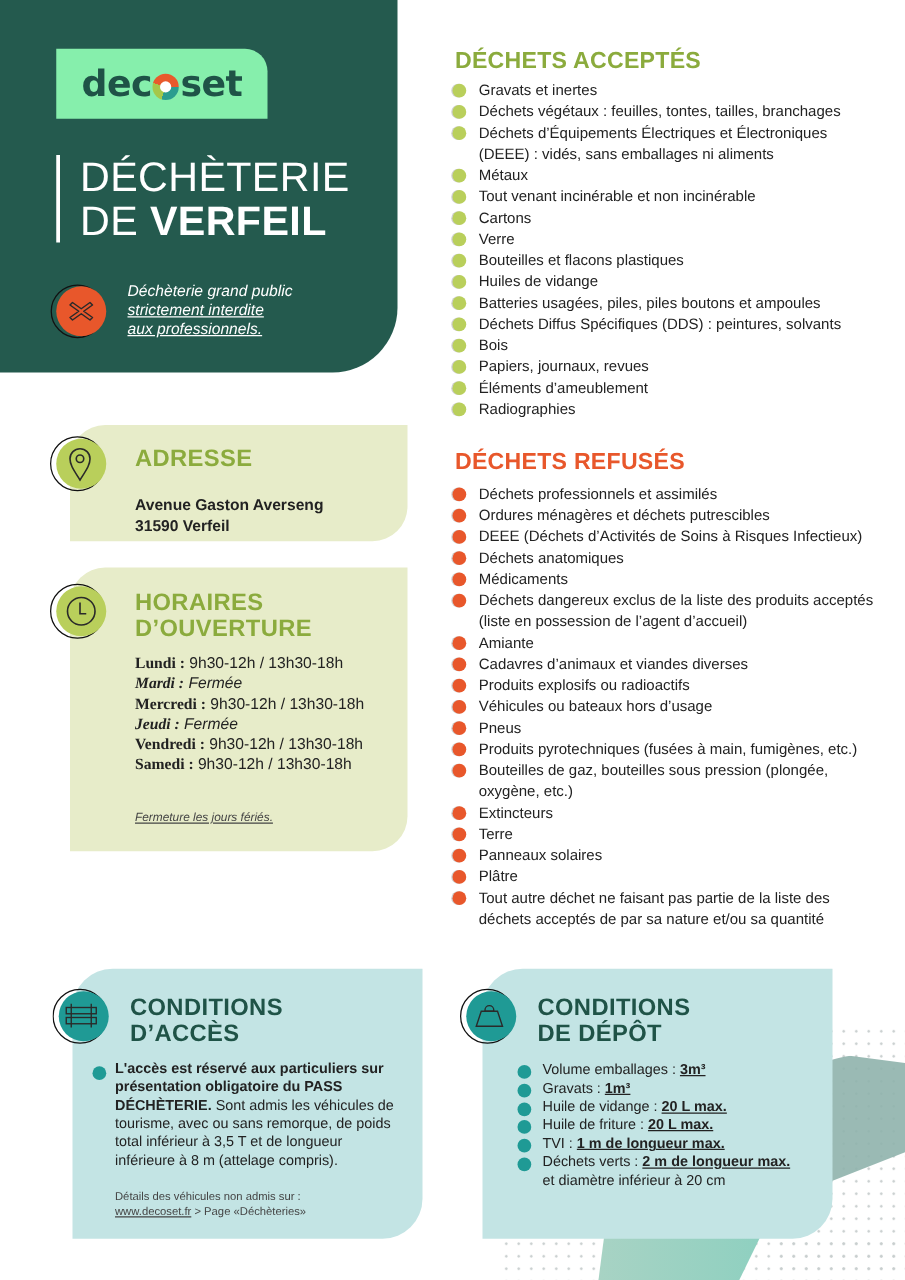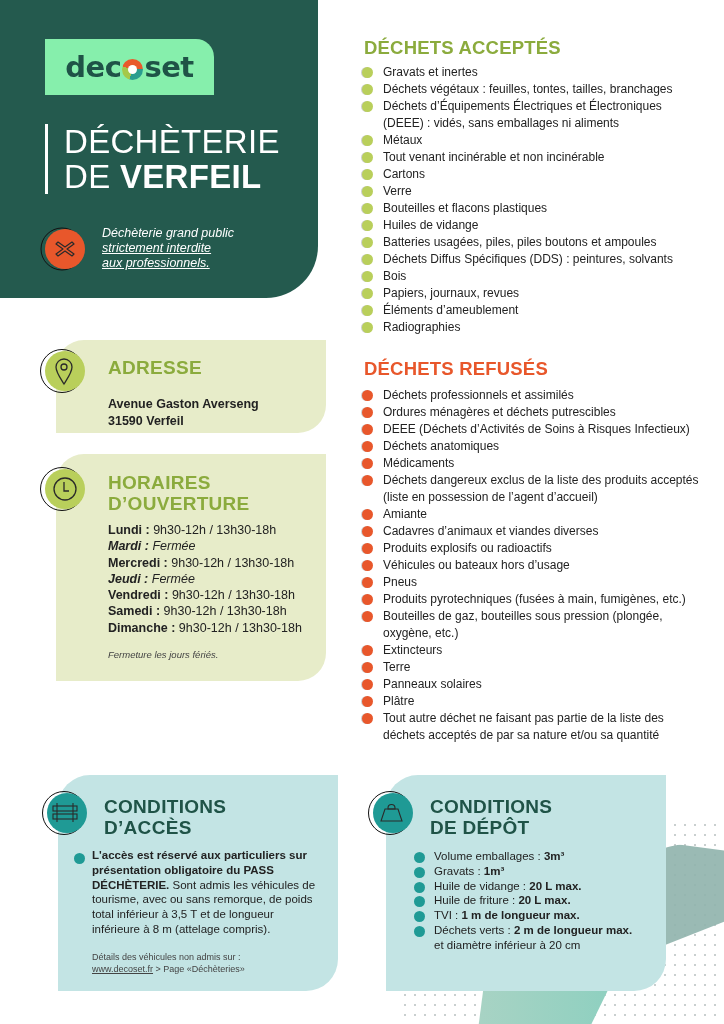--- a/index.html
+++ b/index.html
@@ -125,23 +125,23 @@
     line-height: 21px;
     letter-spacing: 0.3px;
   }
   .card-text {
     position: absolute;
     font-size: 12.5px;
     line-height: 17px;
     color: #222;
   }
   .hours-list { position: absolute; left: 108px; top: 522px; font-size: 12.5px; line-height: 16.3px; color: #222; }
-  .hours-list .row b { font-weight: bold; }
+  .hours-list .row b { font-weight: bold; font-family: Liberation Serif, serif; }
   .hours-list .row.closed { font-style: italic; }
-  .hours-note { position: absolute; left: 108px; top: 649px; font-size: 9.5px; font-style: italic; color: #444; }
+  .hours-note { position: absolute; left: 108px; top: 649px; font-size: 9.5px; font-style: italic; color: #444; text-decoration: underline; }
 
   
   .section-title {
     position: absolute;
     left: 364px;
     font-weight: bold;
     font-size: 18.5px;
     letter-spacing: 0.2px;
   }
   .accepted-title { top: 37px; color: #8bab3d; }
@@ -207,21 +207,21 @@
   .access-note .link { text-decoration: underline; }
   .deposit-list {
     position: absolute;
     left: 414px; top: 849px;
     list-style: none;
     font-size: 11.5px;
     line-height: 14.8px;
     color: #222;
   }
   .deposit-list li { position: relative; padding-left: 20px; }
-  .deposit-list li b { font-weight: bold; }
+  .deposit-list li b { font-weight: bold; text-decoration: underline; }
 </style>
 </head>
 <body>
 
 <div class="dots"></div>
 <div class="dots2"></div>
 <div class="wave-right"></div>
 <div class="wave-bottom"></div>
 
 <div class="header">
@@ -273,21 +273,20 @@
   <div>HORAIRES</div>
   <div>D’OUVERTURE</div>
 </div>
 <div class="hours-list">
   <div class="row"><b>Lundi :</b><span> 9h30-12h / 13h30-18h</span></div>
   <div class="row closed"><b>Mardi :</b><span> Fermée</span></div>
   <div class="row"><b>Mercredi :</b><span> 9h30-12h / 13h30-18h</span></div>
   <div class="row closed"><b>Jeudi :</b><span> Fermée</span></div>
   <div class="row"><b>Vendredi :</b><span> 9h30-12h / 13h30-18h</span></div>
   <div class="row"><b>Samedi :</b><span> 9h30-12h / 13h30-18h</span></div>
-  <div class="row"><b>Dimanche :</b><span> 9h30-12h / 13h30-18h</span></div>
 </div>
 <div class="hours-note">Fermeture les jours fériés.</div>
 
 <div class="section-title accepted-title">DÉCHETS ACCEPTÉS</div>
 <ul class="waste-list accepted-list" id="accepted-list">
     <li><span class="bullet green"></span><span>Gravats et inertes</span></li>
     <li><span class="bullet green"></span><span>Déchets végétaux : feuilles, tontes, tailles, branchages</span></li>
     <li><span class="bullet green"></span><span>Déchets d’Équipements Électriques et Électroniques (DEEE) : vidés, sans emballages ni aliments</span></li>
     <li><span class="bullet green"></span><span>Métaux</span></li>
     <li><span class="bullet green"></span><span>Tout venant incinérable et non incinérable</span></li>

